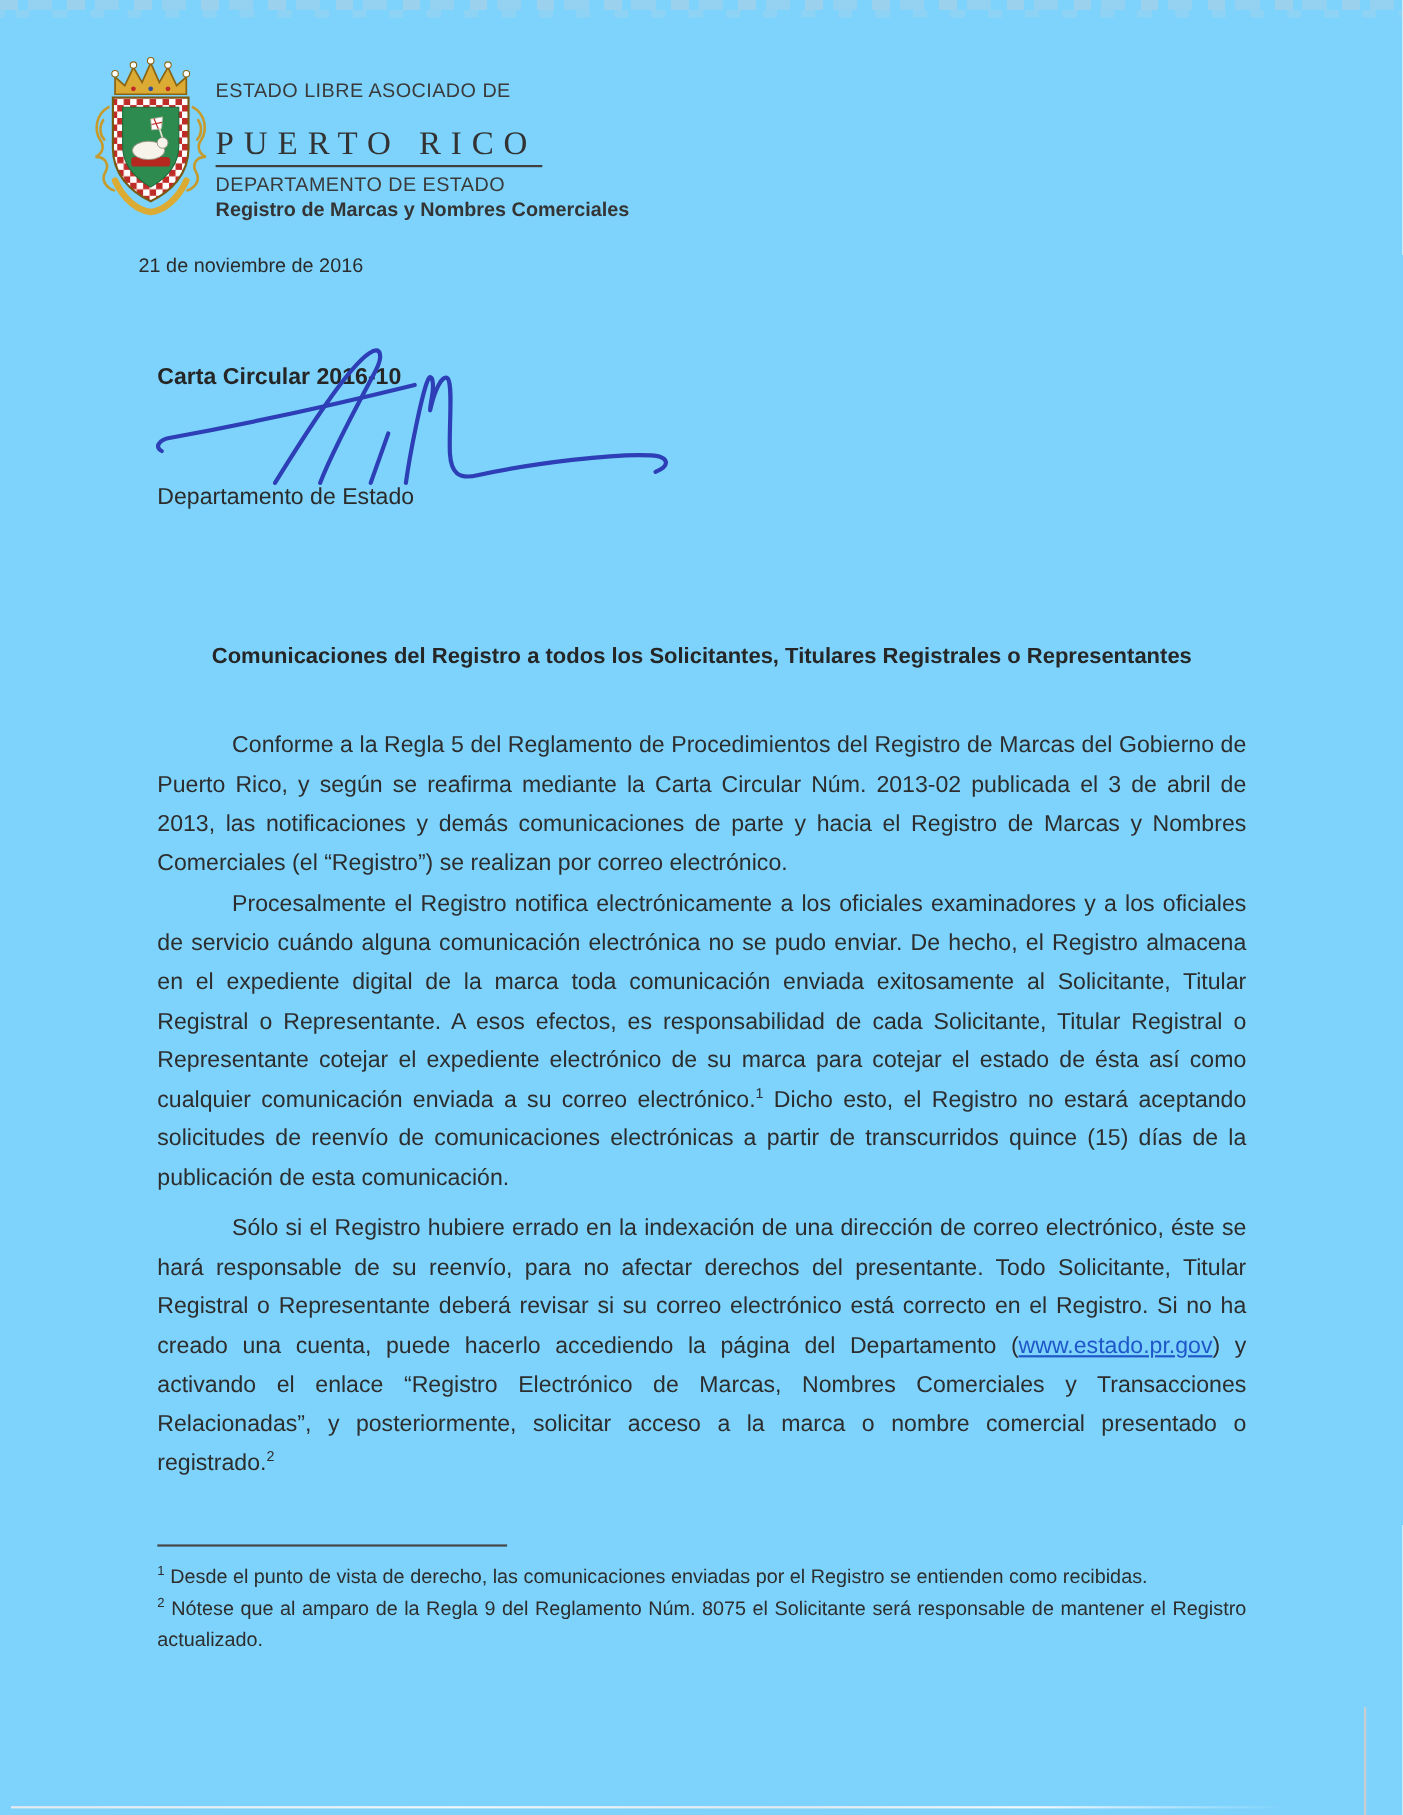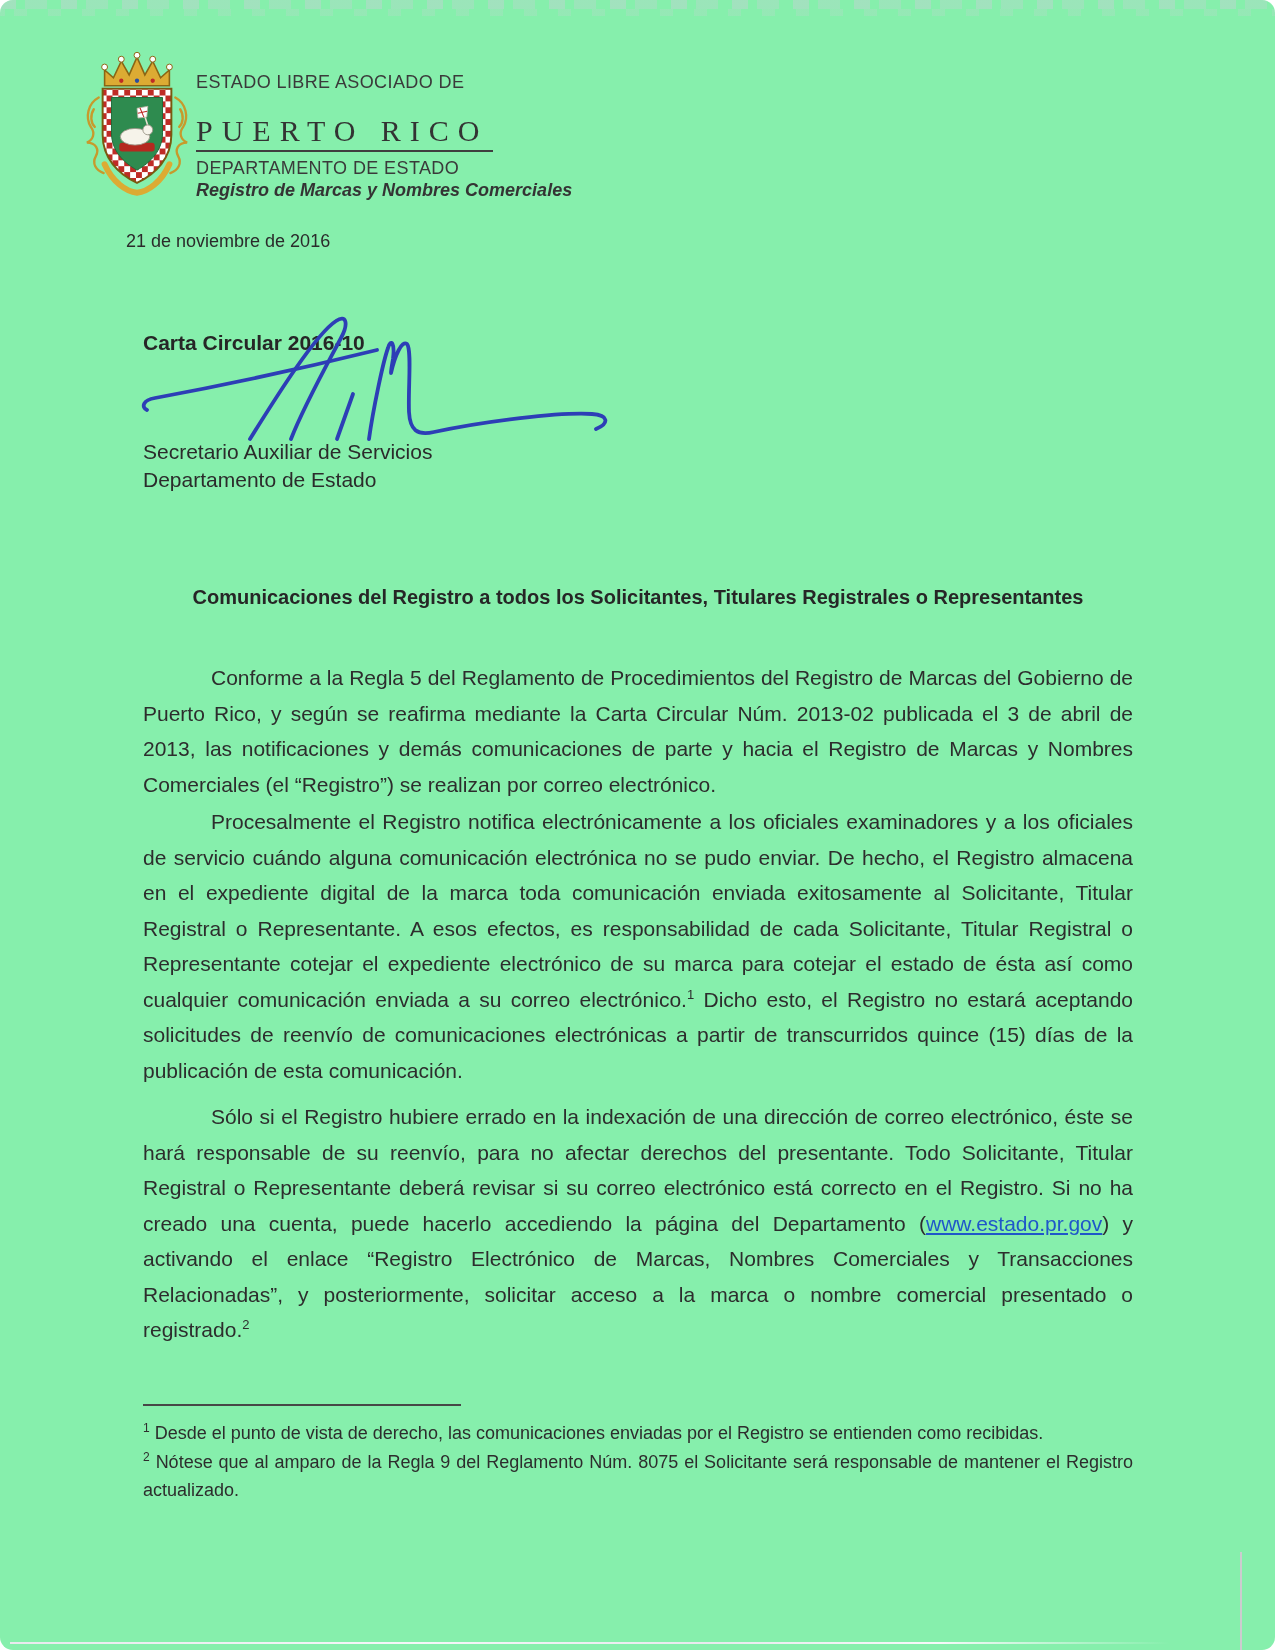--- a/index.html
+++ b/index.html
@@ -1,25 +1,24 @@
 <!DOCTYPE html>
 <html><head>
 <meta charset="utf-8">
 <style>
   * { margin: 0; padding: 0; box-sizing: border-box; }
   html, body { background: #ffffff; }
   .page {
     position: relative;
     width: 1275px;
     height: 1650px;
-    background: #86efac;
+    background: #7dd3fc;
     overflow: hidden;
     font-family: "Liberation Sans", "DejaVu Sans", sans-serif;
     color: #2b2b2b;
-    border-radius: 13px;
   }
   
   .top-noise {
     position: absolute; top: 0; left: 0; right: 0; height: 16px;
     background:
       repeating-linear-gradient(90deg, rgba(203,206,217,.40) 0 16px, rgba(255,255,255,0) 16px 25px, rgba(203,206,217,.30) 25px 47px, rgba(255,255,255,0) 47px 61px),
       repeating-linear-gradient(90deg, rgba(255,255,255,0) 0 9px, rgba(203,206,217,.22) 9px 22px, rgba(255,255,255,0) 22px 34px);
     background-size: auto 9px, auto 7px;
     background-repeat: repeat-x;
     background-position: 0 0, 5px 9px;
@@ -28,21 +27,21 @@
   .hdr { position: absolute; left: 196px; top: 70px; }
   .hdr-line1 { font-size: 18px; letter-spacing: .4px; color: #3a3a3a; line-height: 24px; }
   .hdr-name {
     display: inline-block;
     font-family: "Liberation Serif", "DejaVu Serif", serif;
     font-size: 30px; letter-spacing: .30em; color: #333;
     line-height: 34px; margin-top: 20px;
     border-bottom: 2.5px solid #3f3f3f; padding-bottom: 2px; padding-right: 4px;
   }
   .hdr-line2 { font-size: 18px; letter-spacing: .4px; color: #3a3a3a; line-height: 24px; margin-top: 4px; }
-  .division { position: absolute; left: 196px; top: 180px; font-size: 18px; font-weight: bold; color: #343434; font-style: italic; }
+  .division { position: absolute; left: 196px; top: 180px; font-size: 18px; font-weight: bold; color: #343434; }
   .date { position: absolute; left: 126px; top: 231px; font-size: 18px; }
   .ref  { position: absolute; left: 143px; top: 331px; font-size: 21px; font-weight: bold; color: #262626; }
   .signature { position: absolute; left: 140px; top: 310px; pointer-events: none; }
   .signer { position: absolute; left: 143px; top: 438px; font-size: 21px; line-height: 28px; }
   .subject {
     position: absolute; left: 143px; top: 586px; width: 990px;
     font-size: 20px; font-weight: bold; text-align: center; color: #262626;
   }
   .body { position: absolute; left: 143px; top: 660px; width: 990px; }
   .para {
@@ -128,21 +127,20 @@
   <svg class="signature" width="480" height="135" viewBox="0 0 480 135">
     <g fill="none" stroke="#2d3eb6" stroke-width="3.8" stroke-linecap="round" stroke-linejoin="round">
       <path d="M7,100 C1,97 3,90 15,88 C80,76 160,59 237,40"></path>
       <path d="M110,129 C138,84 176,24 196,11 C206,4 209,13 201,28 C184,60 163,98 151,129"></path>
       <path d="M213,84 L197,129"></path>
       <path d="M229,129 C233,100 243,52 248,38 C251,28 255,33 253,49 C252,55 251,60 251,63 C255,45 262,30 267,34 C272,40 268,78 269,102 C270,120 277,126 294,122 C345,111 420,102 452,104 C468,105 470,113 456,119"></path>
     </g>
   </svg>
 
   <div class="signer">
-    <div>Secretario Auxiliar de Servicios</div>
     <div>Departamento de Estado</div>
   </div>
 
   <div class="subject">Comunicaciones del Registro a todos los Solicitantes, Titulares Registrales o Representantes</div>
 
   <div class="body">
     <p class="para"><span>Conforme a la Regla 5 del Reglamento de Procedimientos del Registro de Marcas del Gobierno de Puerto Rico, y según se reafirma mediante la Carta Circular Núm. 2013-02 publicada el 3 de abril de 2013, las notificaciones y demás comunicaciones de parte y hacia el Registro de Marcas y Nombres Comerciales (el “Registro”) se realizan por correo electrónico.</span></p>
 
     <p class="para"><span>Procesalmente el Registro notifica electrónicamente a los oficiales examinadores y a los oficiales de servicio cuándo alguna comunicación electrónica no se pudo enviar. De hecho, el Registro almacena en el expediente digital de la marca toda comunicación enviada exitosamente al Solicitante, Titular Registral o Representante. A esos efectos, es responsabilidad de cada Solicitante, Titular Registral o Representante cotejar el expediente electrónico de su marca para cotejar el estado de ésta así como cualquier comunicación enviada a su correo electrónico.</span><sup class="fnref">1</sup><span> Dicho esto, el Registro no estará aceptando solicitudes de reenvío de comunicaciones electrónicas a partir de transcurridos quince (15) días de la publicación de esta comunicación.</span></p>
 

